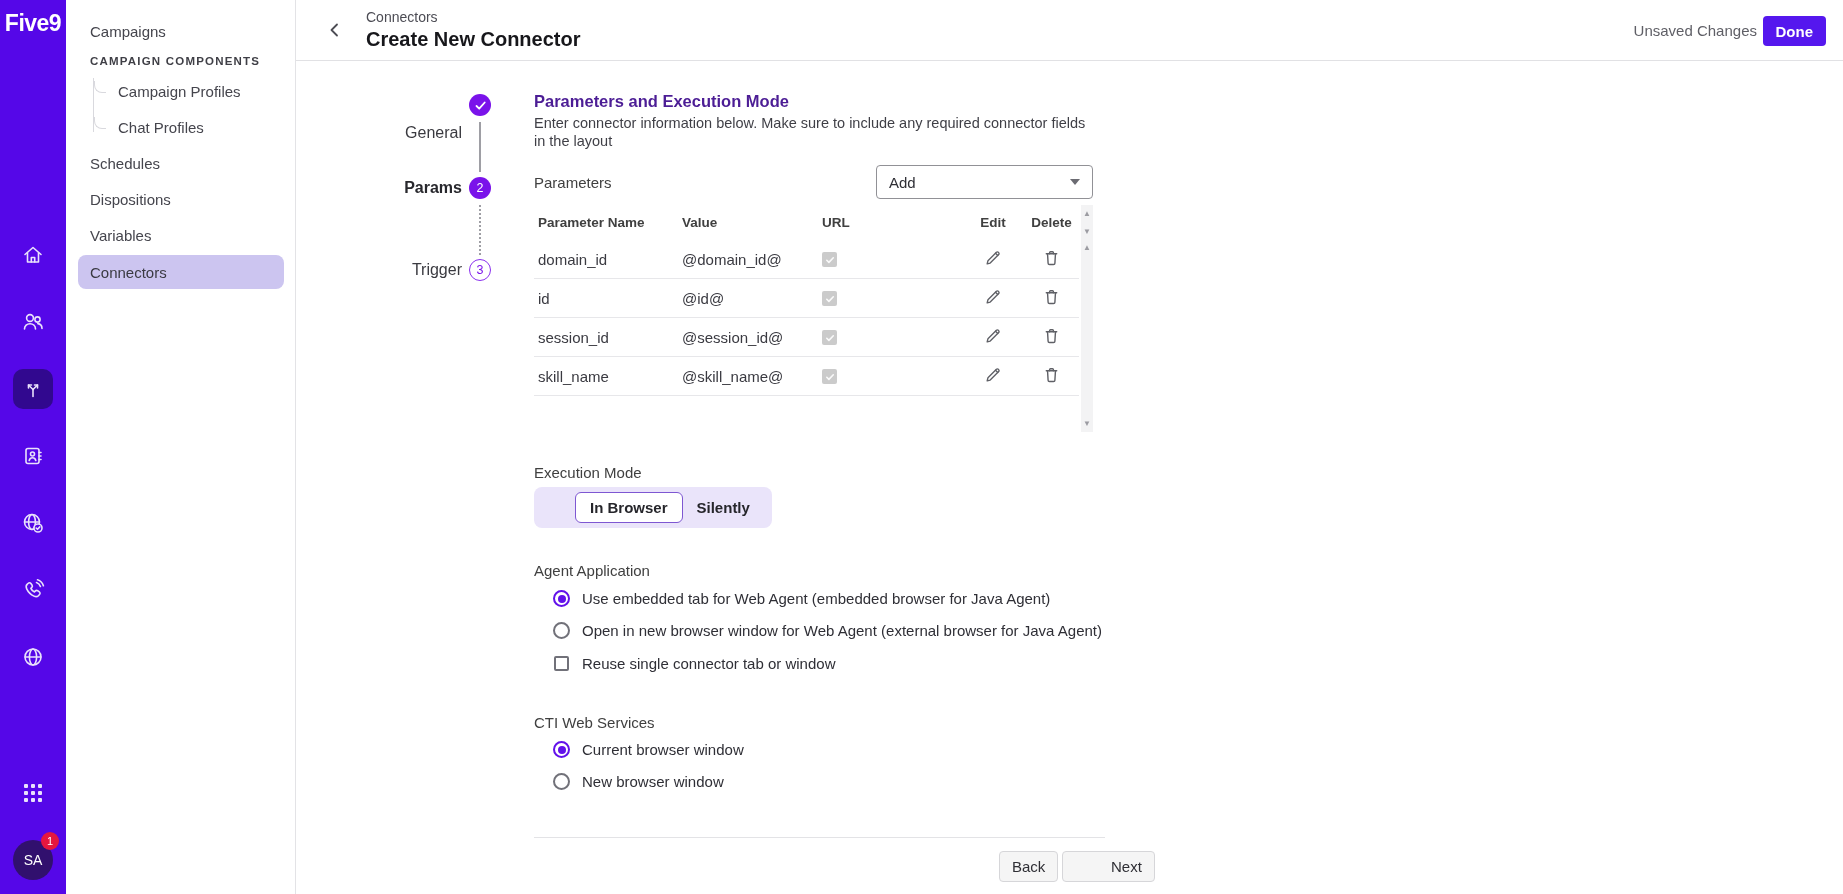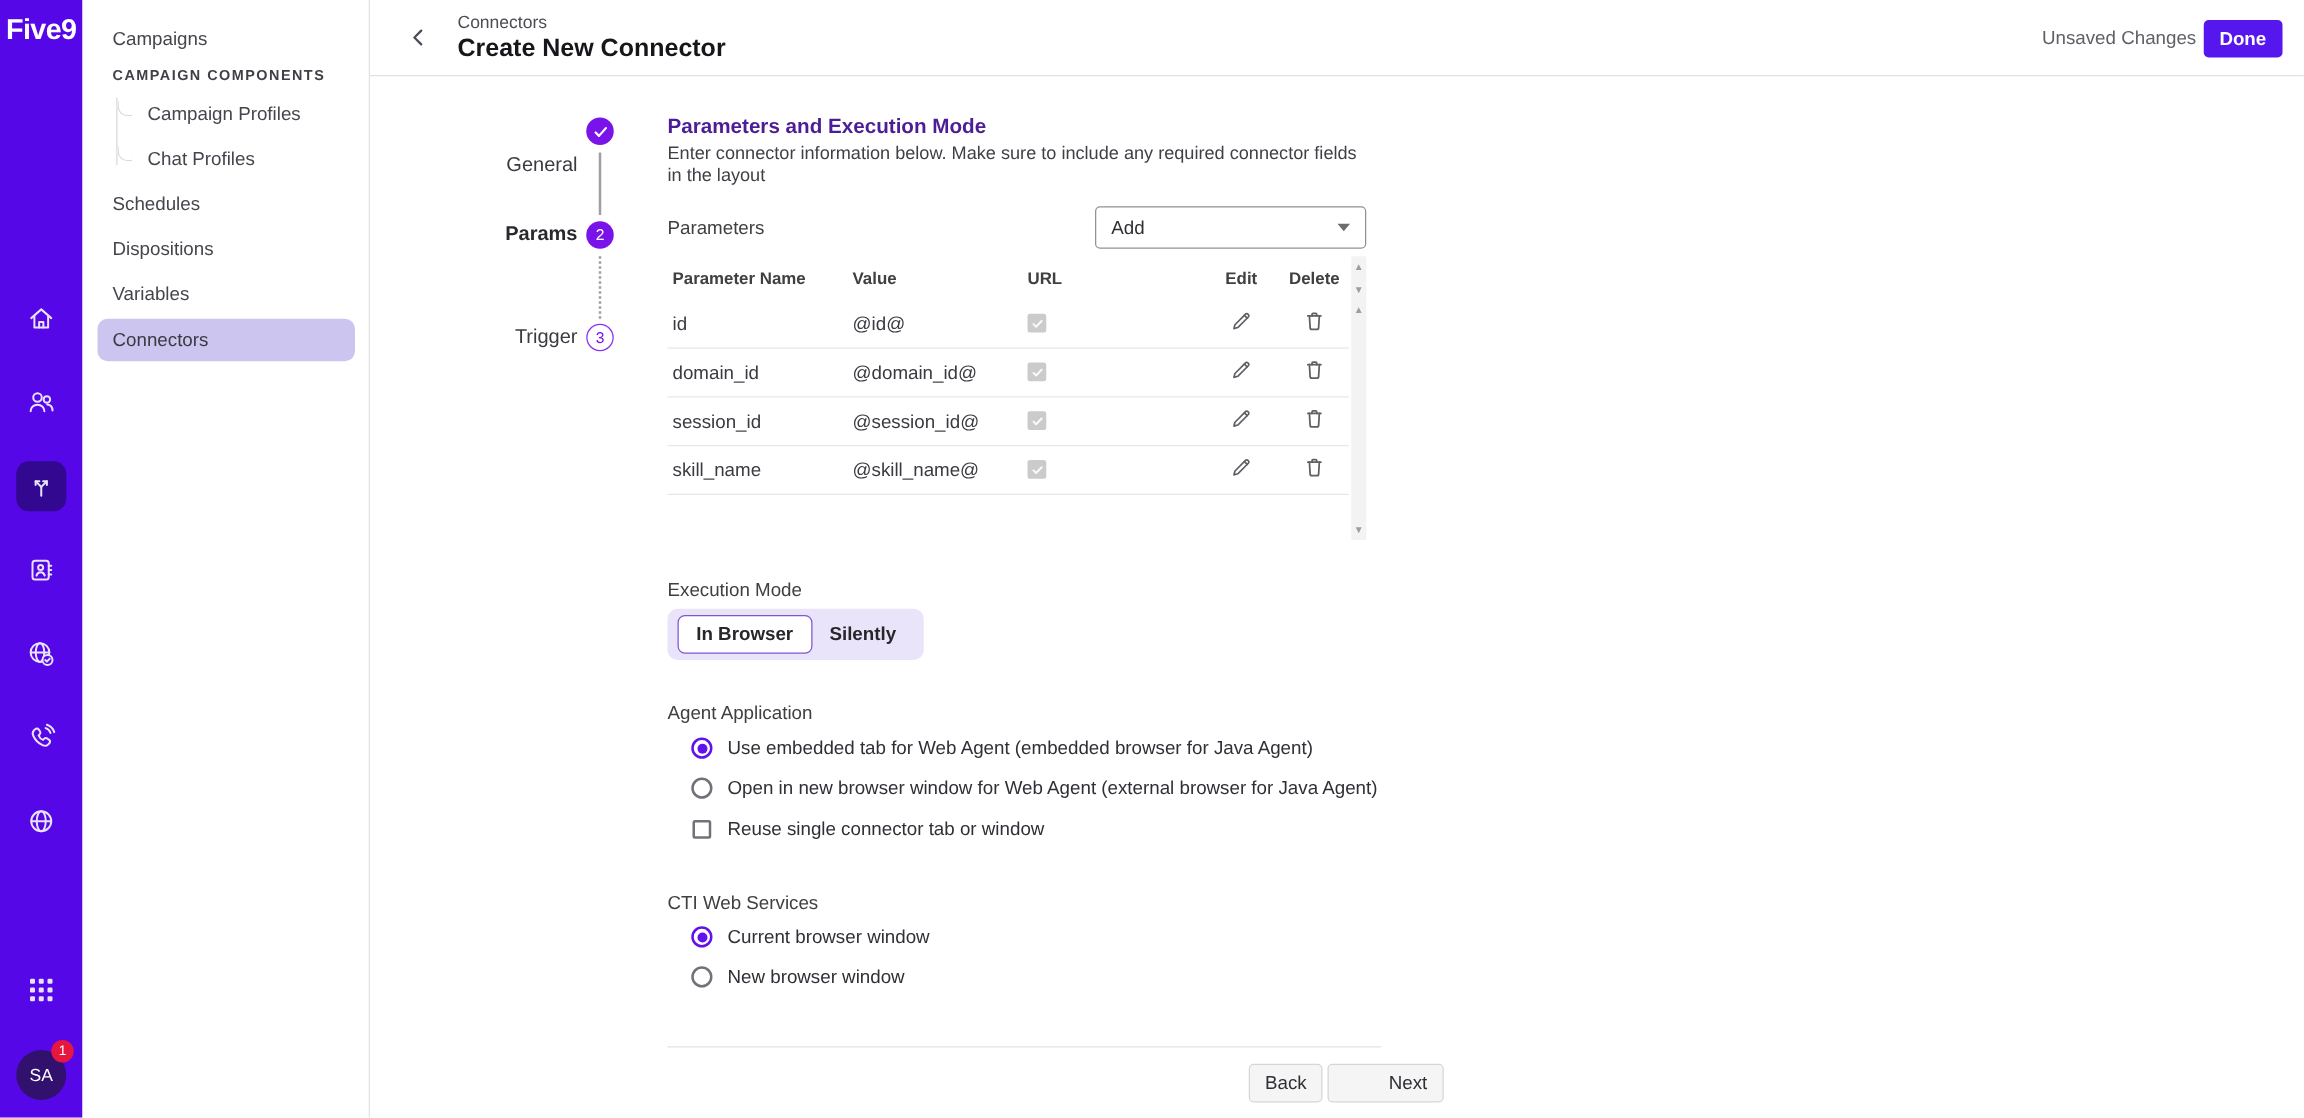--- a/index.html
+++ b/index.html
@@ -91,21 +91,21 @@
   .icon-btn svg { stroke:#5f6066; fill:none; stroke-width:1.5; stroke-linecap:round; stroke-linejoin:round; }
   .scrollbar { position:absolute; left:1081px; top:205px; width:12px; height:227px;
     background:#f3f3f4; display:flex; flex-direction:column; align-items:center; cursor:pointer; }
   .sb-arrow { font-size:8px; color:#9c9ca2; line-height:10px; }
   .sb-spacer { flex:1; }
 
   
   .seg { position:absolute; left:534px; top:487px; height:41px; background:#eae4fa;
     border-radius:8px; display:flex; align-items:center; padding:0 8px; }
   .seg-opt { font-size:15px; font-weight:bold; color:#26262b; padding:6px 14px; cursor:pointer; }
-  .seg-opt.selected { background:#fff; border:1px solid #7e57d2; border-radius:6px; }
+  .seg-opt.selected { background:#fff; border:1px solid #7e57d2; border-radius:6px;margin-left:33px; }
 
   
   .choice { position:absolute; left:537px; display:flex; align-items:center; gap:12px;
     font-size:15px; color:#2f2f36; cursor:pointer;padding-left:16px; }
   .radio { width:17px; height:17px; border-radius:50%; border:2px solid #717179; background:#fff; position:relative; flex:none; }
   .radio.on { border-color:#6211ea; }
   .radio.on:after { content:""; position:absolute; left:2.5px; top:2.5px; width:8px; height:8px;
     border-radius:50%; background:#6211ea; }
   .cbx { width:15px; height:15px; border:2px solid #717179; border-radius:2px; background:#fff; flex:none; margin:0 1px; }
 
@@ -265,22 +265,22 @@
 <div class="ptable">
   <div class="prow head">
     <div class="c-name">Parameter Name</div>
     <div class="c-value">Value</div>
     <div class="c-url">URL</div>
     <div class="c-edit">Edit</div>
     <div class="c-del">Delete</div>
   </div>
 
   <div class="prow">
-    <div class="c-name">id</div>
-    <div class="c-value">@id@</div>
+    <div class="c-name">domain_id</div>
+    <div class="c-value">@domain_id@</div>
     <div class="c-url"><span class="cbx-disabled">
           <svg width="10" height="10" viewBox="0 0 10 10" fill="none" stroke="#fafafa" stroke-width="1.6" stroke-linecap="round" stroke-linejoin="round">
             <path d="M1.8 5.3 l2.1 2.1 L8.3 2.8"></path>
           </svg>
         </span></div>
     <div class="c-edit"><span class="icon-btn">
           <svg width="18" height="18" viewBox="0 0 20 20">
             <path d="M3.5 16.5 l0.9-3.4 L13.8 3.7 c0.6-0.6 1.5-0.6 2.1 0 l0.4 0.4 c0.6 0.6 0.6 1.5 0 2.1 L6.9 15.6 z"></path>
             <path d="M12.8 4.7 l2.5 2.5"></path>
           </svg>
@@ -288,22 +288,22 @@
     <div class="c-del"><span class="icon-btn">
           <svg width="17" height="18" viewBox="0 0 18 19">
             <path d="M3.5 5 h11"></path>
             <path d="M7 5 V3.7 c0-0.5 0.4-0.9 0.9-0.9 h2.2 c0.5 0 0.9 0.4 0.9 0.9 V5"></path>
             <path d="M4.8 5 l0.6 10 c0 0.8 0.7 1.4 1.5 1.4 h4.2 c0.8 0 1.5-0.6 1.5-1.4 l0.6-10"></path>
           </svg>
         </span></div>
   </div>
 
   <div class="prow">
-    <div class="c-name">domain_id</div>
-    <div class="c-value">@domain_id@</div>
+    <div class="c-name">id</div>
+    <div class="c-value">@id@</div>
     <div class="c-url"><span class="cbx-disabled">
           <svg width="10" height="10" viewBox="0 0 10 10" fill="none" stroke="#fafafa" stroke-width="1.6" stroke-linecap="round" stroke-linejoin="round">
             <path d="M1.8 5.3 l2.1 2.1 L8.3 2.8"></path>
           </svg>
         </span></div>
     <div class="c-edit"><span class="icon-btn">
           <svg width="18" height="18" viewBox="0 0 20 20">
             <path d="M3.5 16.5 l0.9-3.4 L13.8 3.7 c0.6-0.6 1.5-0.6 2.1 0 l0.4 0.4 c0.6 0.6 0.6 1.5 0 2.1 L6.9 15.6 z"></path>
             <path d="M12.8 4.7 l2.5 2.5"></path>
           </svg>

